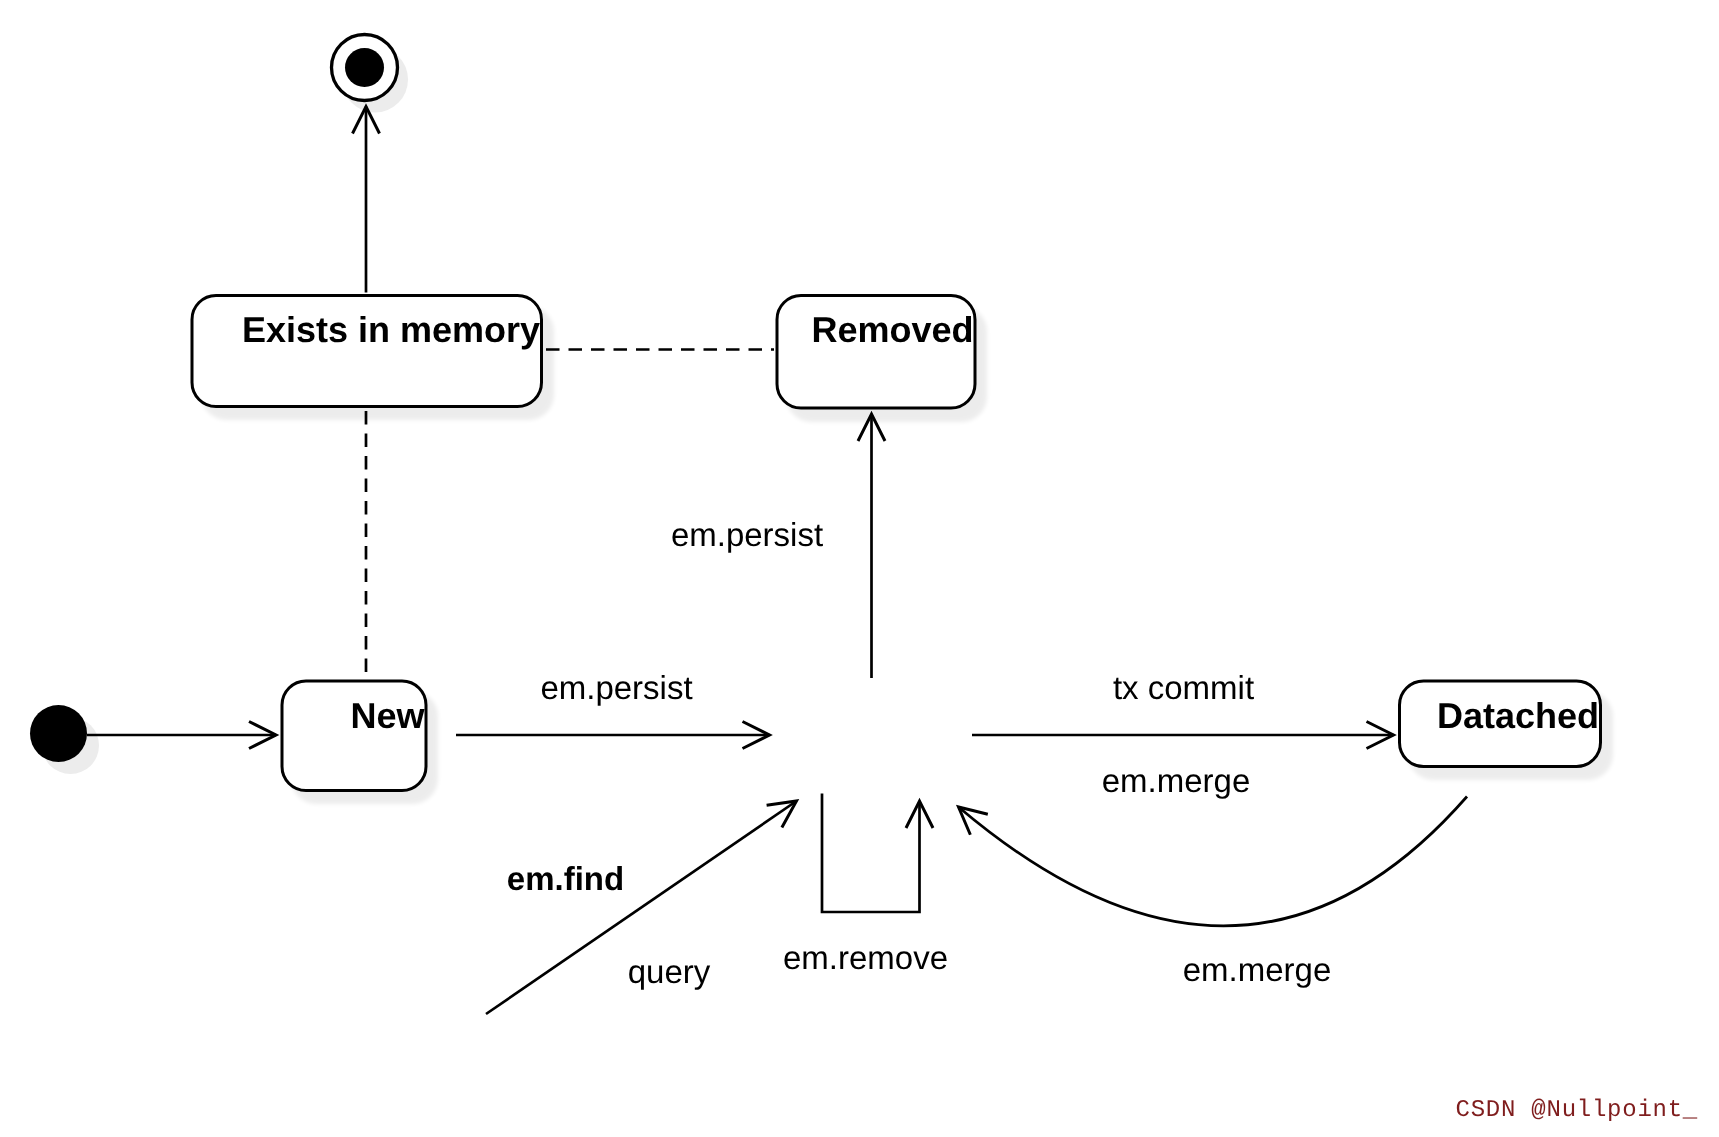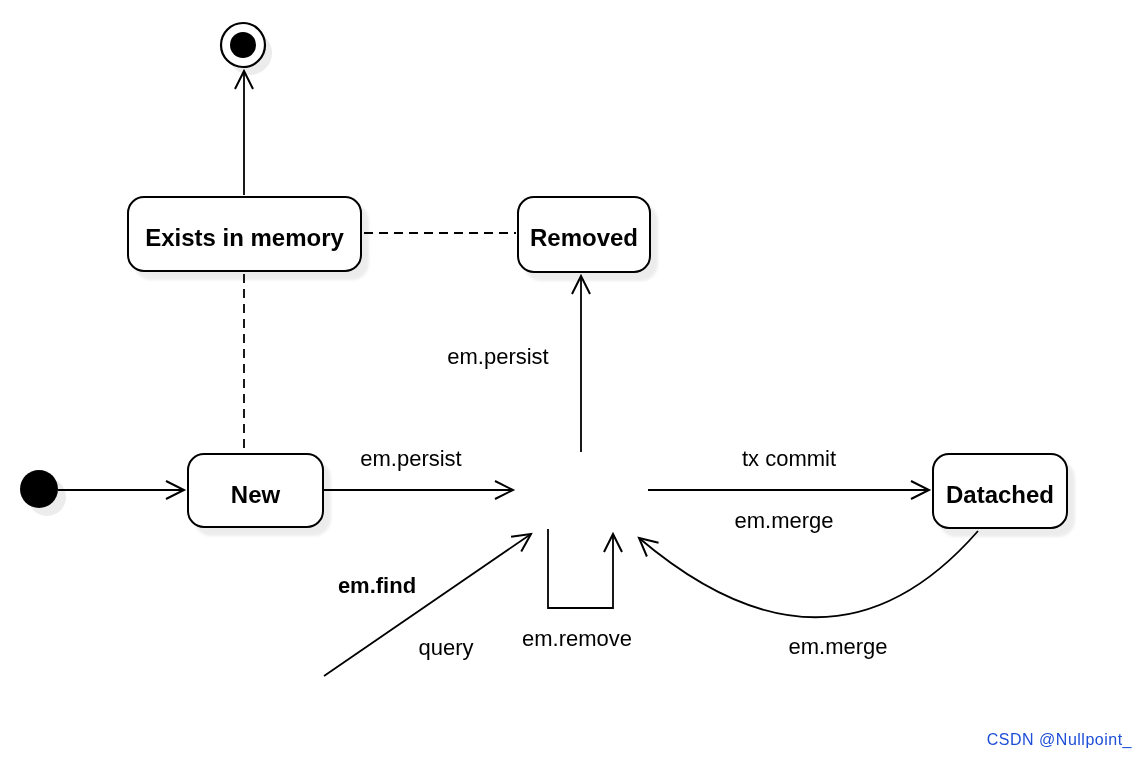--- a/index.html
+++ b/index.html
@@ -21,23 +21,23 @@
     top: 0;
   }
   .state {
     position: absolute;
     box-sizing: border-box;
     background: #ffffff;
     border: 2.4px solid #000000;
     border-radius: 17px;
     box-shadow: 7px 8px 3px rgba(0,0,0,0.075);
     display: flex;
-    justify-content: center;
+    justify-content: flex-end;
     align-items: flex-start;
-    padding-top: 26px;
+    padding-top: 9px;
   }
   .state .label {
     font-weight: bold;
     font-size: 24px;
     line-height: 28px;
     color: #000000;
     white-space: nowrap;
   }
   .edge-label {
     position: absolute;
@@ -45,22 +45,23 @@
     font-size: 22px;
     line-height: 26px;
     color: #000000;
     white-space: nowrap;
   }
   .watermark {
     position: absolute;
     right: 14px;
     bottom: 9px;
     font-size: 16px;
-    color: #1d4ed8;
+    color: #7f1d1d;
     letter-spacing: 0.5px;
+    font-family: Liberation Mono, monospace;
   }
 </style>
 </head>
 <body>
 
 <div class="canvas">
 
   <svg class="wires" width="1146" height="758" viewBox="0 0 1146 758">
     <defs>
       <marker id="arrowOpen" markerUnits="userSpaceOnUse" markerWidth="26" markerHeight="26" viewBox="0 0 26 26" refX="23" refY="13" orient="auto">
@@ -98,26 +99,26 @@
   </svg>
 
   <div class="state" style="left:127px; top:196px; width:235px; height:76px;">
     <span class="label">Exists in memory</span>
   </div>
 
   <div class="state" style="left:517px; top:196px; width:134px; height:77px;">
     <span class="label">Removed</span>
   </div>
 
-  <div class="state" style="left:187px; top:453px; width:137px; height:75px;">
+  <div class="state" style="left:187px; top:453px; width:98px; height:75px;">
     <span class="label">New</span>
   </div>
 
 
-  <div class="state" style="left:932px; top:453px; width:136px; height:76px;">
+  <div class="state" style="left:932px; top:453px; width:136px; height:59px;">
     <span class="label">Datached</span>
   </div>
 
   <div class="edge-label" style="left:411px; top:459px;">em.persist</div>
 
   <div class="edge-label" style="left:498px; top:357px;">em.persist</div>
 
   <div class="edge-label" style="left:789px; top:459px;">tx commit</div>
 
   <div class="edge-label" style="left:784px; top:521px;">em.merge</div>

